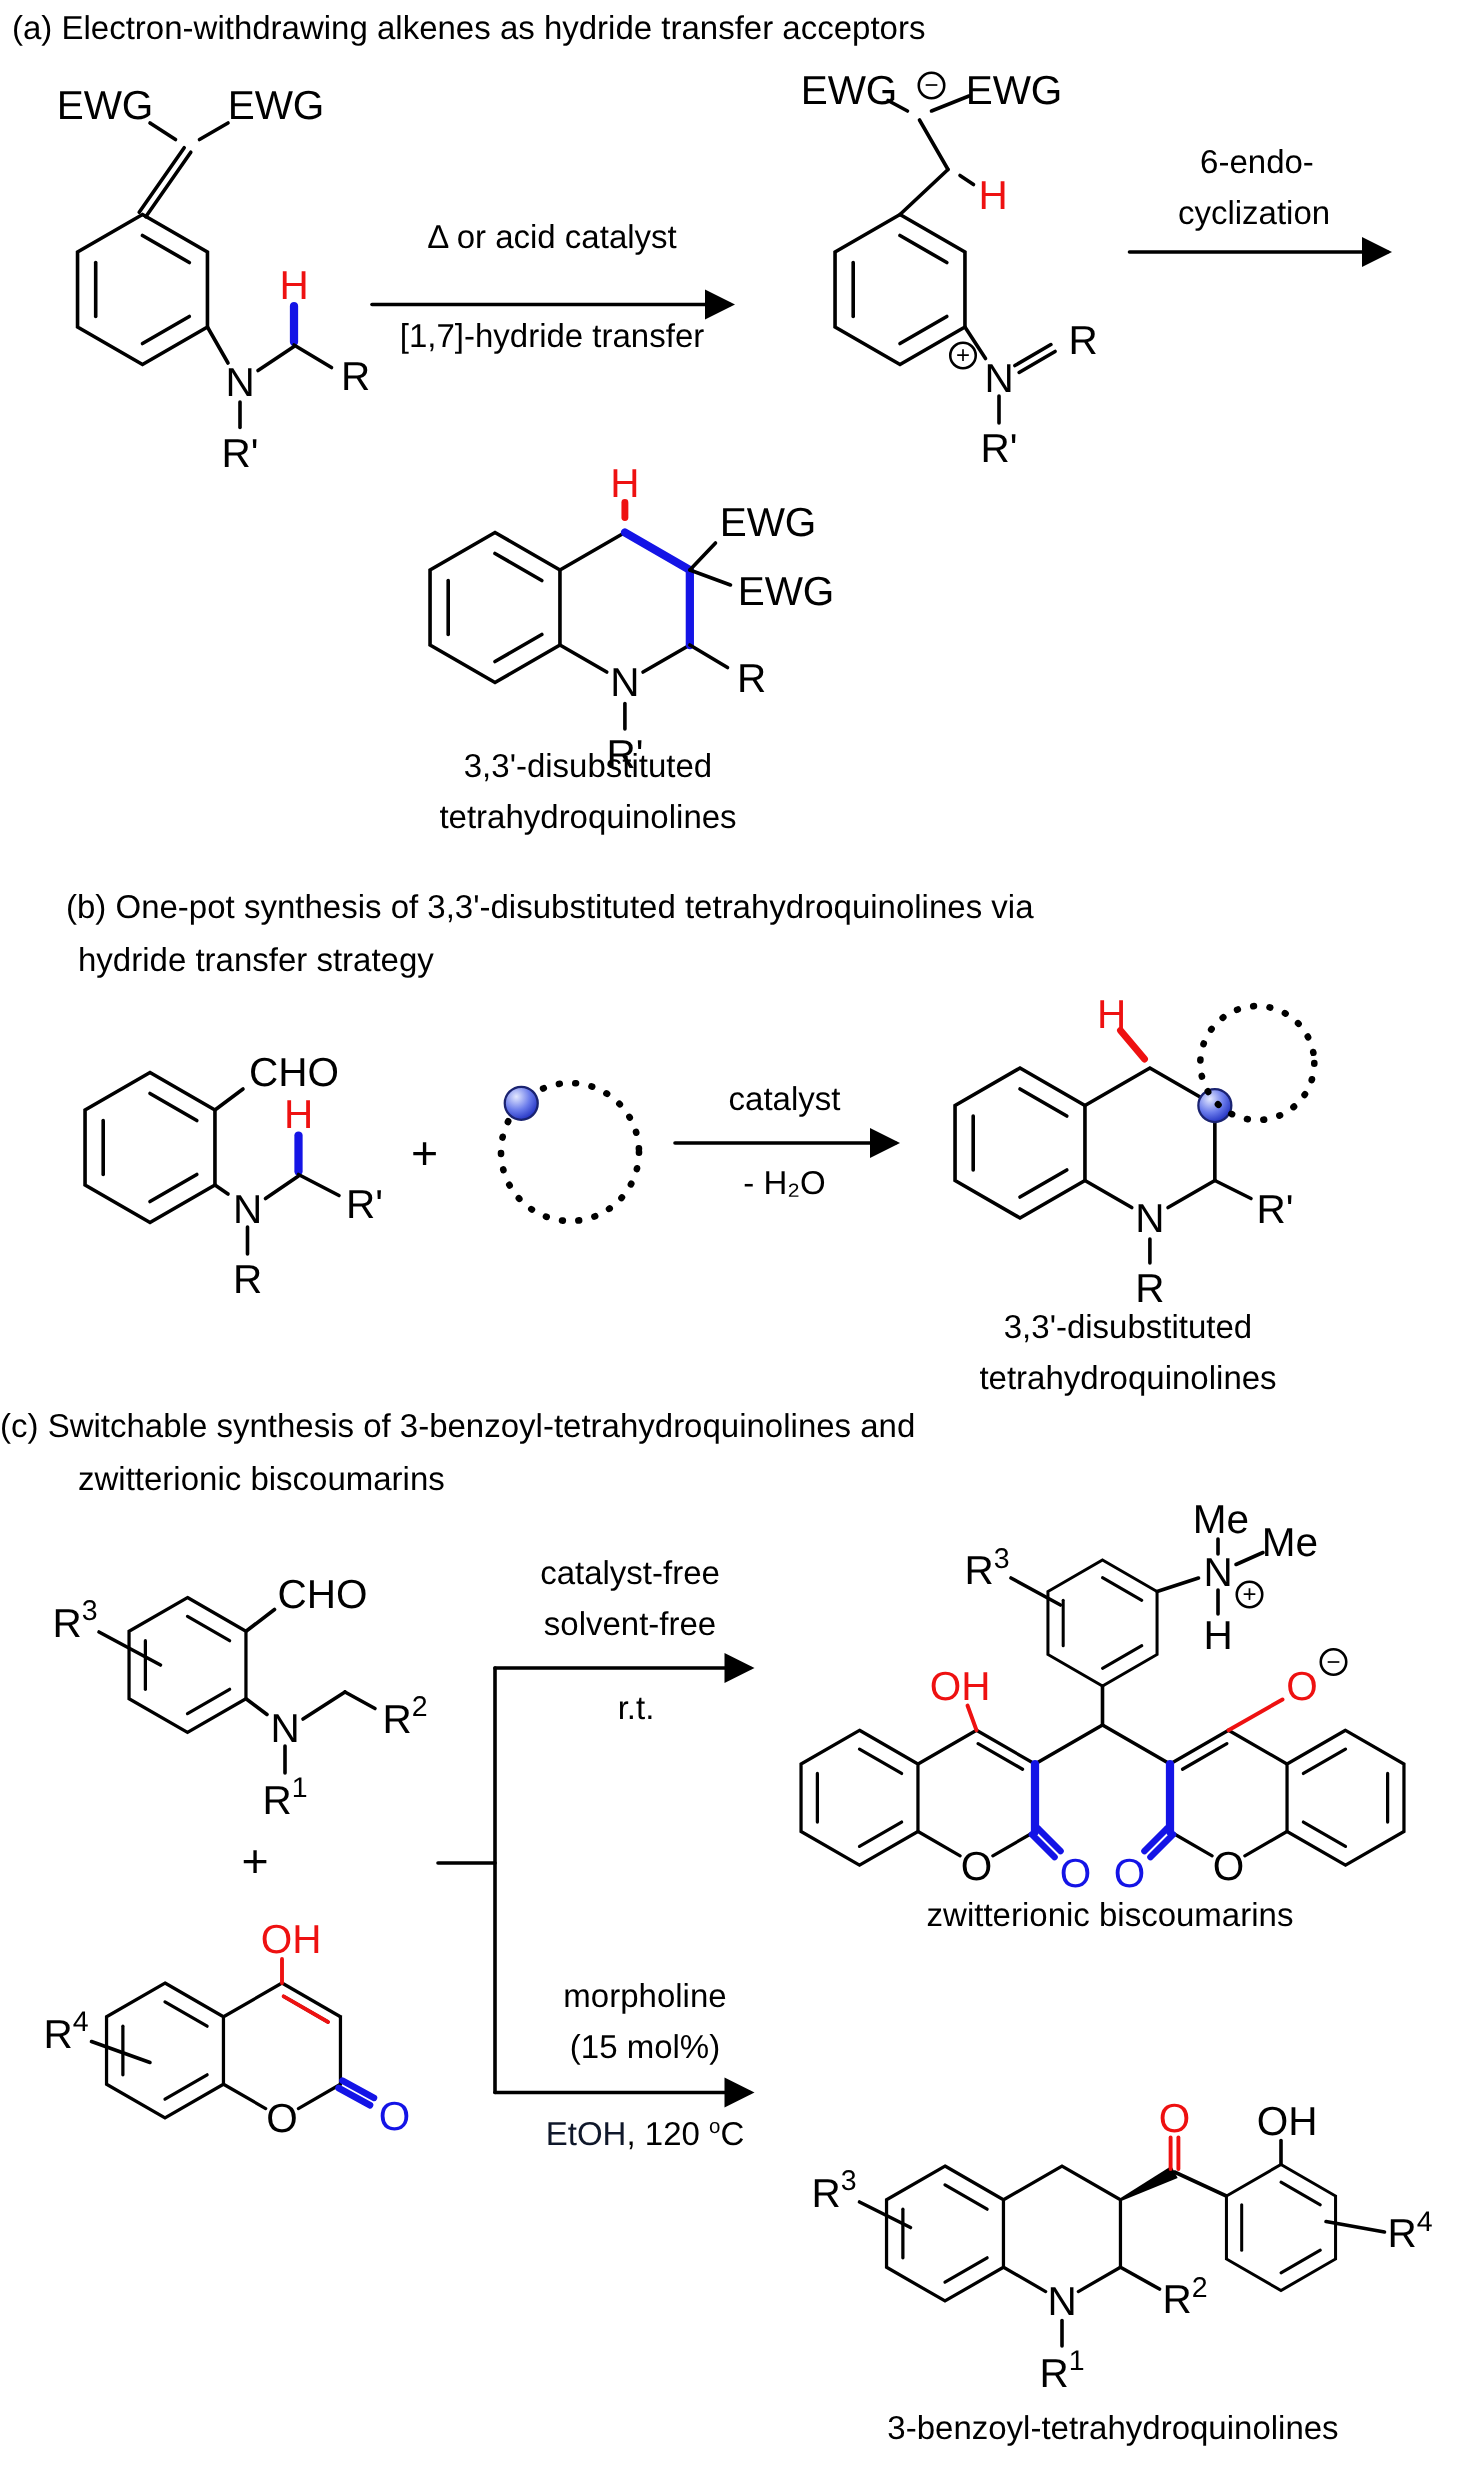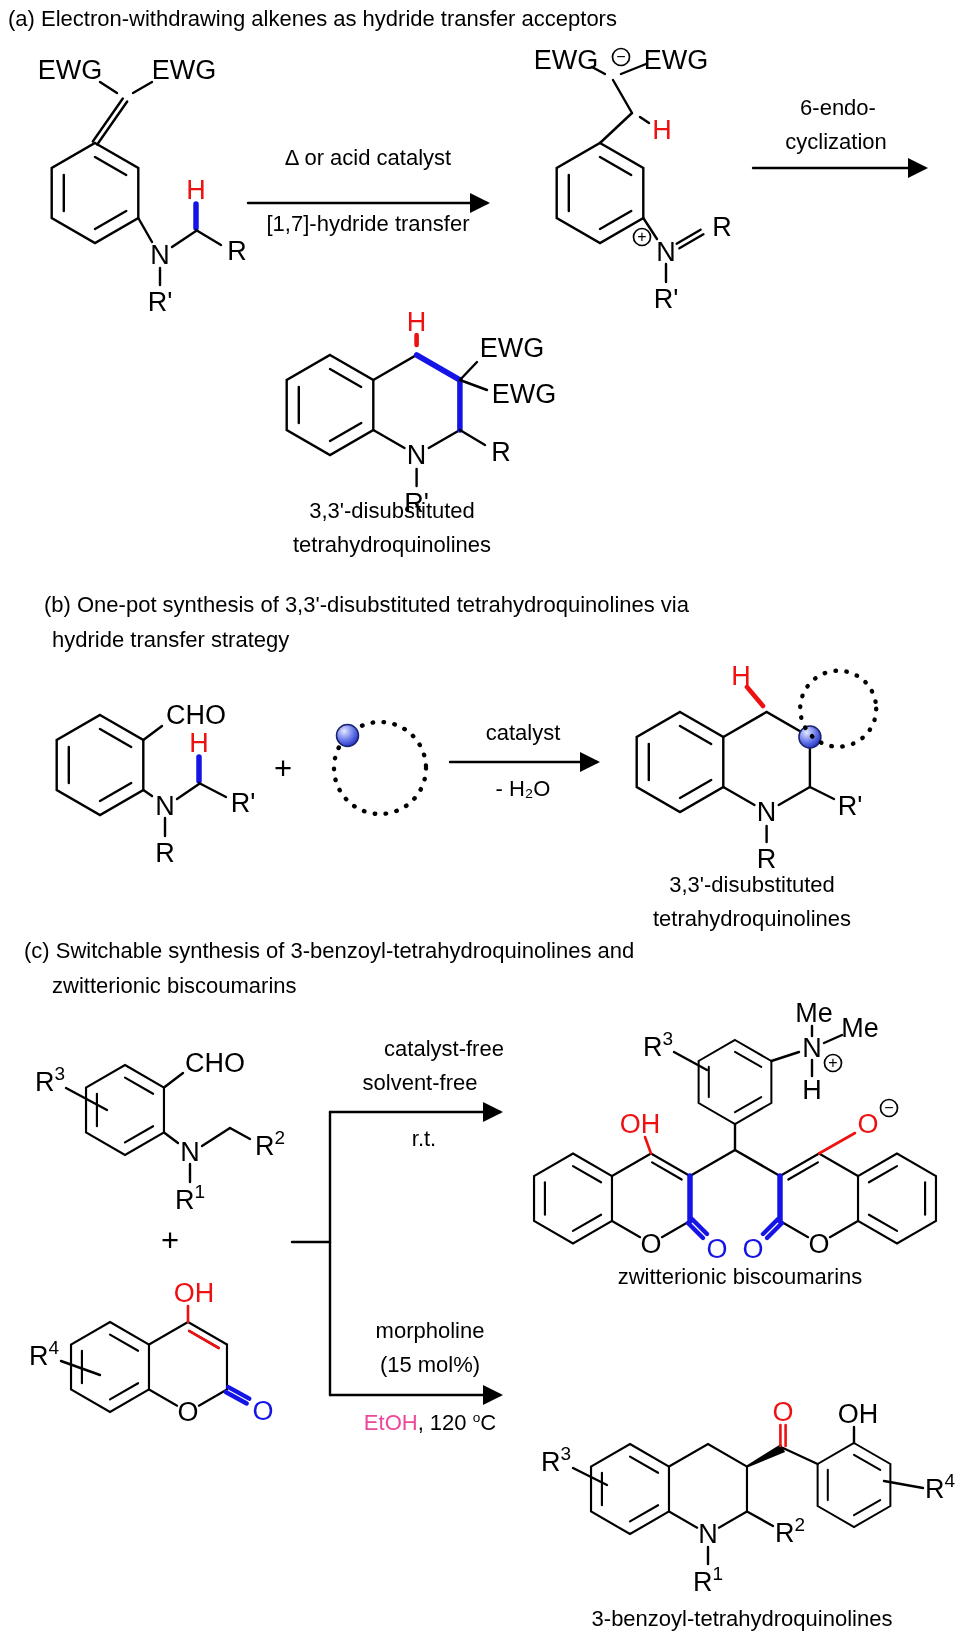--- a/index.html
+++ b/index.html
@@ -3,21 +3,21 @@
 <meta charset="utf-8">
 <style>
   html,body{margin:0;padding:0;background:#fff;}
   #stage{position:relative;width:980px;height:1649px;background:#fff;overflow:hidden;
          font-family:"Liberation Sans",sans-serif;color:#000;}
   #art{position:absolute;left:0;top:0;}
   svg{font-family:"Liberation Sans",sans-serif;}
   .lbl{position:absolute;font-size:22px;line-height:1.2;white-space:nowrap;color:#000;}
   .ctr{transform:translateX(-50%);text-align:center;}
   .big{font-size:31px;}
-  .green{color:#ec4899;}
+  .green{color:#0f172a;}
   sup{font-size:0.62em;}
   
   .bd{stroke:#000;stroke-width:2.4;fill:none;stroke-linecap:round;}
   .bb{stroke:#1414e6;stroke-width:5.5;fill:none;stroke-linecap:round;}   
   .bb2{stroke:#1414e6;stroke-width:4.4;fill:none;stroke-linecap:round;}  
   .br{stroke:#ee1111;stroke-width:4.6;fill:none;stroke-linecap:round;}   
   .br2{stroke:#ee1111;stroke-width:2.6;fill:none;stroke-linecap:round;}  
   .dot{fill:none;stroke:#000;stroke-width:4.4;stroke-dasharray:0.5 10.5;stroke-linecap:round;}
   .at{font-size:27px;fill:#000;text-anchor:middle;}
   .red{fill:#ee1111;}
@@ -275,26 +275,26 @@
 <div class="lbl" style="left:8px;top:592px;margin-left:36px;">(b) One-pot synthesis of  3,3'-disubstituted tetrahydroquinolines via</div>
 <div class="lbl" style="left:52px;top:627px;">hydride transfer strategy</div>
 
 <div class="lbl ctr big" style="left:283px;top:750px;">+</div>
 <div class="lbl ctr" style="left:523px;top:720px;">catalyst</div>
 <div class="lbl ctr" style="left:523px;top:776px;">- H₂O</div>
 
 <div class="lbl ctr" style="left:752px;top:872px;">3,3'-disubstituted</div>
 <div class="lbl ctr" style="left:752px;top:906px;">tetrahydroquinolines</div>
 
-<div class="lbl" style="left:24px;top:938px;">(c) Switchable synthesis of 3-benzoyl-tetrahydroquinolines and</div>
+<div class="lbl" style="left:0;top:938px;">(c) Switchable synthesis of 3-benzoyl-tetrahydroquinolines and</div>
 <div class="lbl" style="left:52px;top:973px;">zwitterionic biscoumarins</div>
 
 <div class="lbl ctr big" style="left:170px;top:1222px;">+</div>
 
-<div class="lbl ctr" style="left:420px;top:1036px;margin-left:24px;">catalyst-free</div>
+<div class="lbl ctr" style="left:420px;top:1036px;">catalyst-free</div>
 <div class="lbl ctr" style="left:420px;top:1070px;">solvent-free</div>
 <div class="lbl ctr" style="left:424px;top:1126px;">r.t.</div>
 
 <div class="lbl ctr" style="left:430px;top:1318px;">morpholine</div>
 <div class="lbl ctr" style="left:430px;top:1352px;">(15 mol%)</div>
 <div class="lbl ctr" style="left:430px;top:1410px;"><span class="green">EtOH</span><span>, 120 </span><sup>o</sup><span>C</span></div>
 
 <div class="lbl ctr" style="left:740px;top:1264px;">zwitterionic biscoumarins</div>
 <div class="lbl ctr" style="left:742px;top:1606px;text-align:center;">3-benzoyl-tetrahydroquinolines</div>
 

